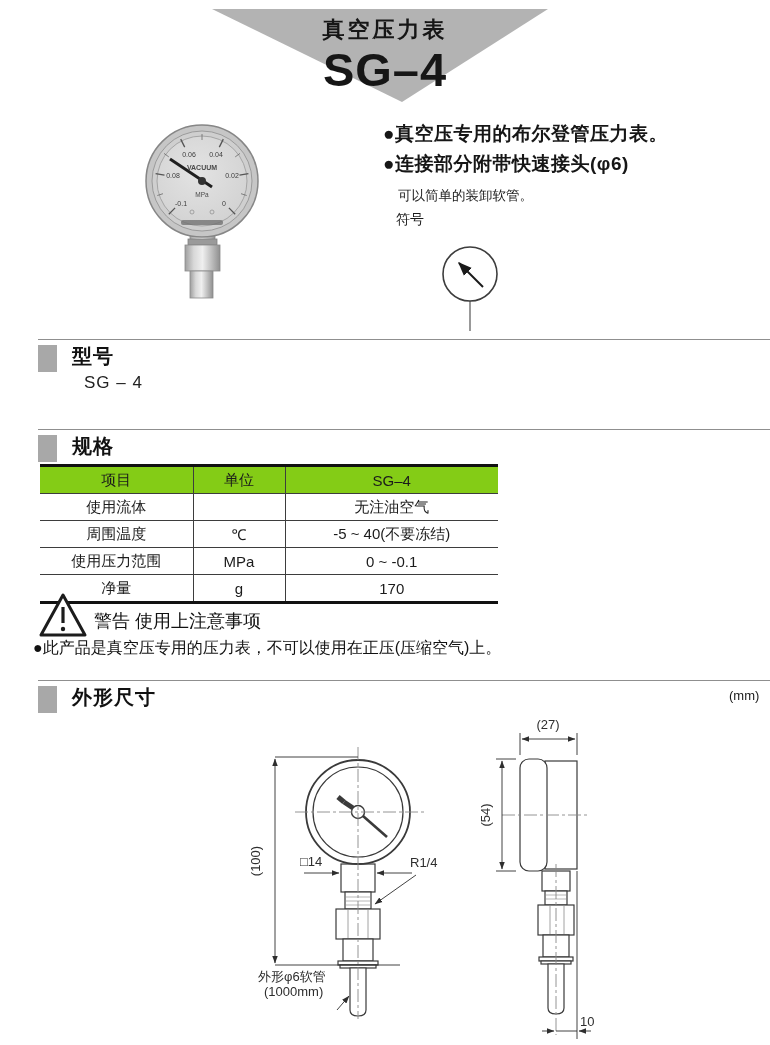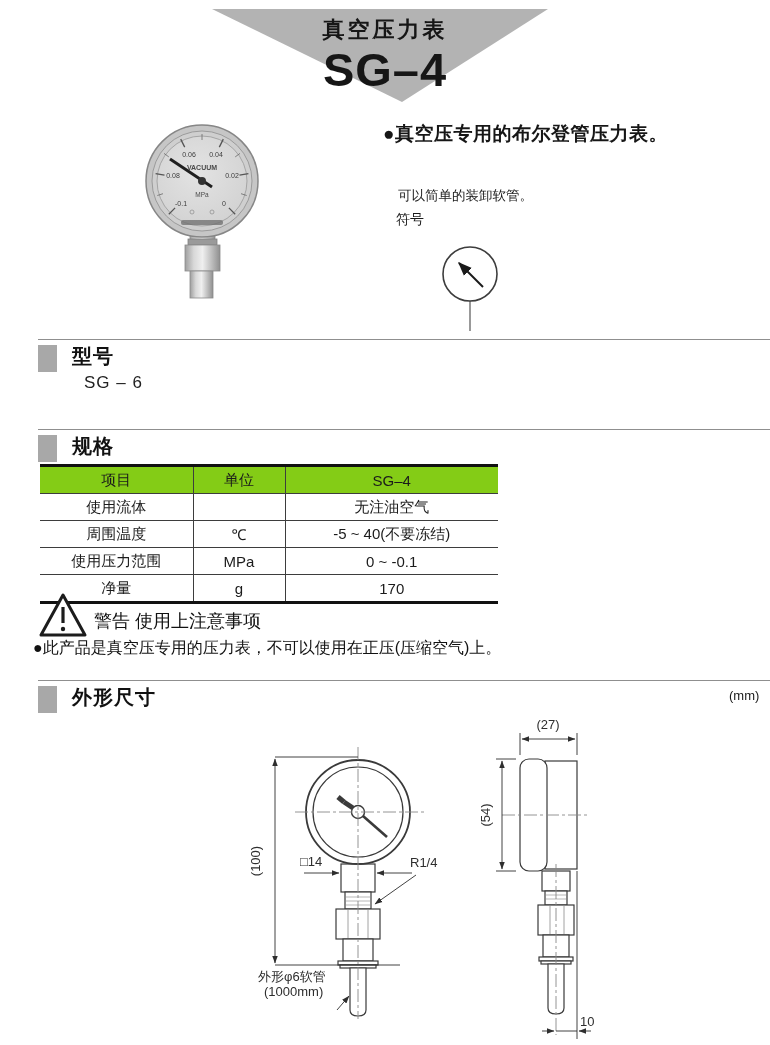--- a/index.html
+++ b/index.html
@@ -74,38 +74,39 @@
     <text x="67" y="53" text-anchor="middle" style="font-size:7px;font-weight:bold;fill:#4a4a4a">VACUUM</text>
     <text x="67" y="80" text-anchor="middle" style="font-size:6.5px;fill:#4a4a4a">MPa</text>
     <circle cx="57" cy="95" r="2" fill="none" stroke="#8d8d8d" stroke-width="0.7"></circle>
     <circle cx="77" cy="95" r="2" fill="none" stroke="#8d8d8d" stroke-width="0.7"></circle>
     <rect x="46" y="103" width="42" height="5" rx="2" fill="#6d6d6d" opacity="0.75"></rect>
     <line x1="77" y1="70" x2="35" y2="42" stroke="#1f1f1f" stroke-width="3"></line>
     <circle cx="67" cy="64" r="4" fill="#333"></circle>
   </svg>
 
   <div class="abs bullet" style="top:112px;">●真空压专用的布尔登管压力表。</div>
+  <div class="abs bullet" style="top:142px;">●连接部分附带快速接头(φ6)</div>
   <div class="abs small-note">可以简单的装卸软管。</div>
   <div class="abs symbol-label">符号</div>
 
   <svg class="abs" style="left:430px;top:232px;" width="90" height="95" viewBox="0 0 90 95">
     <defs>
       <marker id="arrB" viewBox="0 0 10 10" refX="9" refY="5" markerWidth="7" markerHeight="7" orient="auto-start-reverse">
         <path d="M0 1 L10 5 L0 9 z" fill="#1a1a1a"></path>
       </marker>
     </defs>
     <line x1="40" y1="60" x2="40" y2="90" stroke="#999" stroke-width="2"></line>
     <circle cx="40" cy="33" r="27" fill="#fff" stroke="#3d3d3d" stroke-width="1.6"></circle>
     <line x1="53" y1="46" x2="29" y2="22" stroke="#1a1a1a" stroke-width="2" marker-end="url(#arrB)"></line>
   </svg>
 
   <div class="abs rule" style="top:330px;"></div>
   <div class="abs sq" style="top:336px;"></div>
   <div class="abs sec-title" style="top:334px;">型号</div>
-  <div class="abs model-value">SG – 6</div>
+  <div class="abs model-value">SG – 4</div>
 
   <div class="abs rule" style="top:420px;"></div>
   <div class="abs sq" style="top:426px;"></div>
   <div class="abs sec-title" style="top:424px;">规格</div>
 
   <table class="spec">
     <colgroup>
         <col style="width:153px">
         <col style="width:92px">
         <col style="width:213px">

